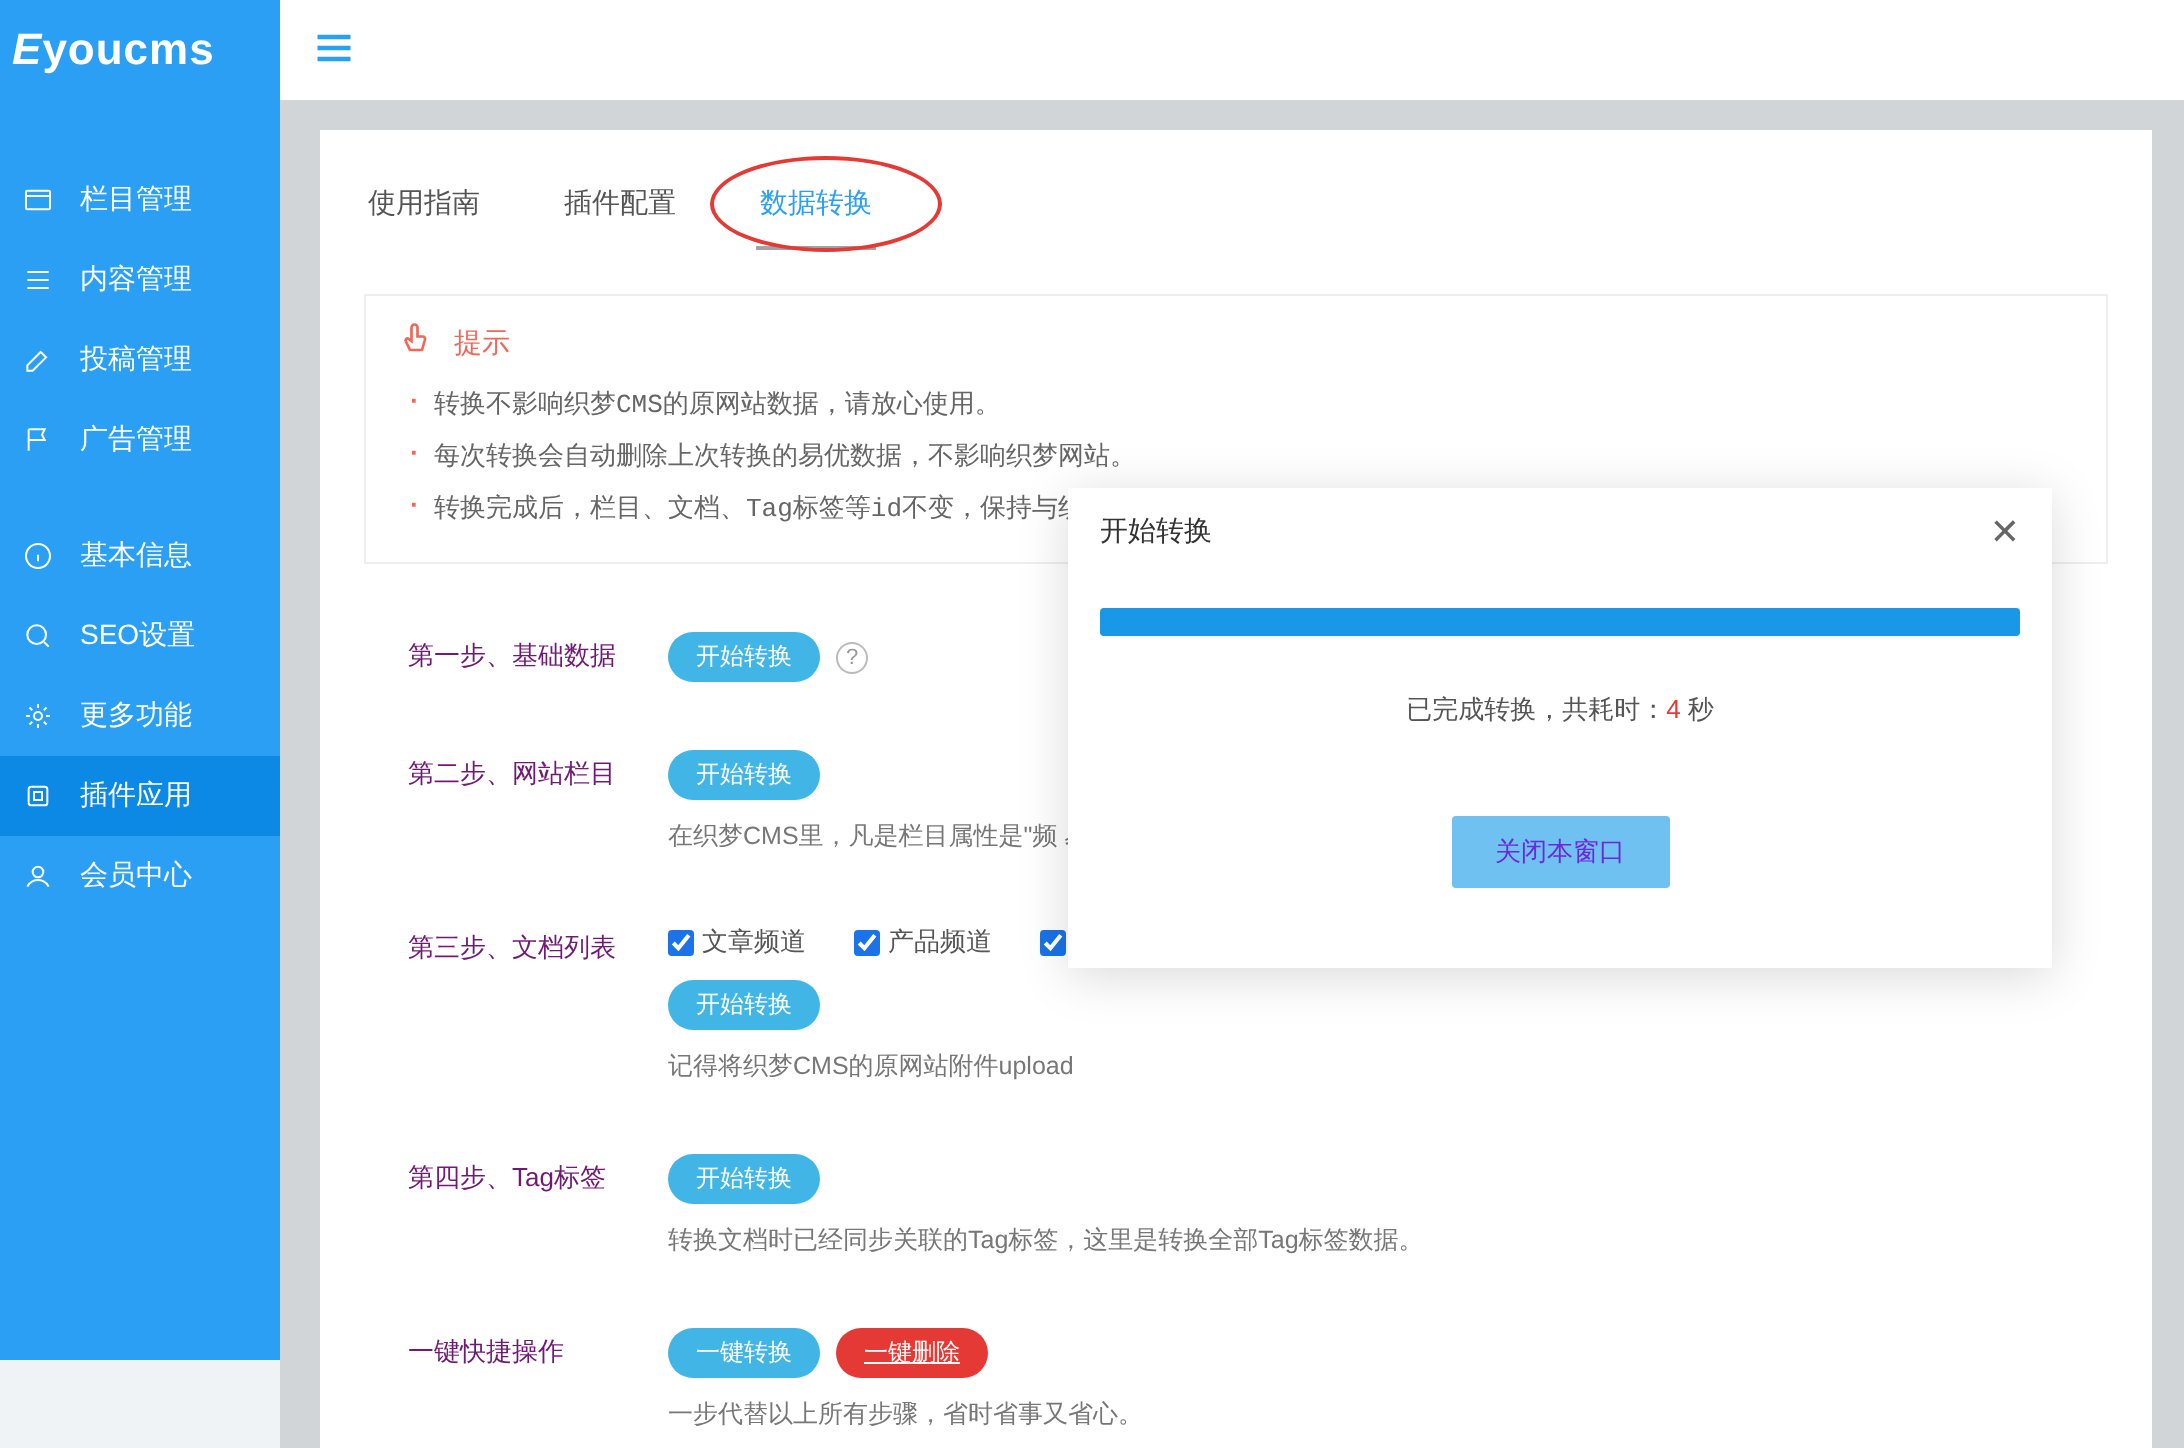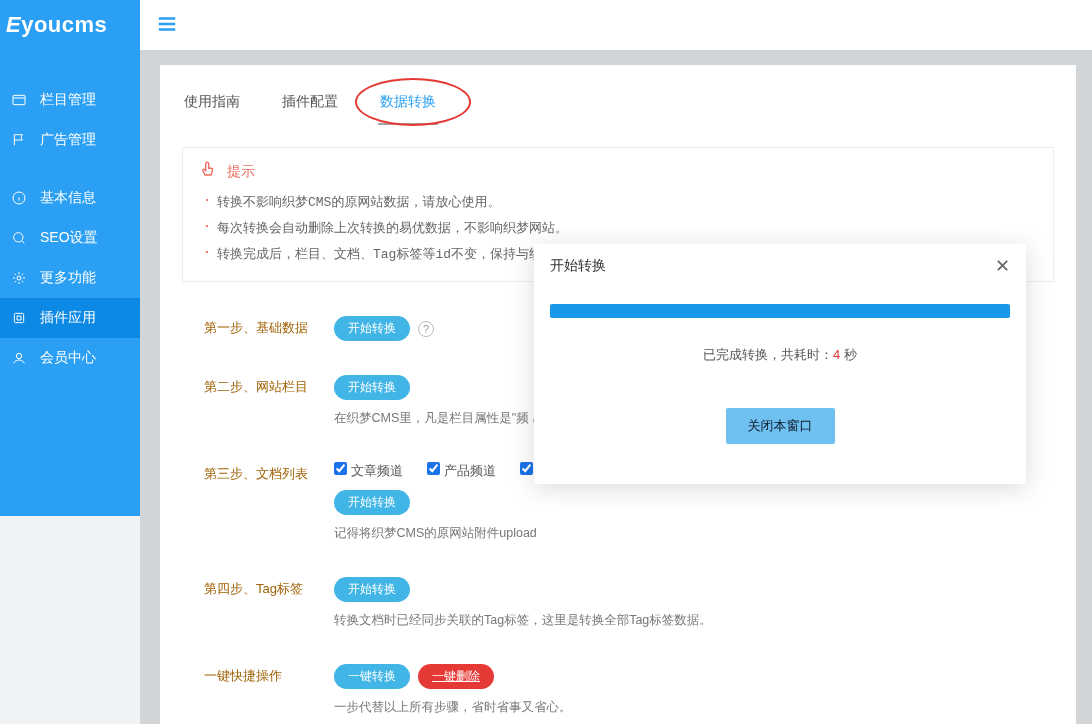--- a/index.html
+++ b/index.html
@@ -1,19 +1,19 @@
 <!DOCTYPE html>
 <html><head>
 <meta charset="utf-8">
 <style>
 * { margin: 0; padding: 0; box-sizing: border-box; }
 body { font-family: "Microsoft YaHei", Arial, sans-serif; font-size: 13px; color: #333; background: #f0f3f6; width: 1092px; height: 724px; overflow: hidden; position: relative; }
 
 
-.sidebar { position: absolute; left: 0; top: 0; width: 140px; height: 516px; background: #2b9ff3; color: #fff; }
+.sidebar { position: absolute; left: 0; top: 0; width: 140px; height: 680px; background: #2b9ff3; color: #fff; }
 .logo { height: 50px; display: flex; align-items: center; padding-left: 6px; }
 .logo-text { font-size: 22px; font-weight: 600; letter-spacing: 0.5px; }
 .logo-text .e { font-style: italic; color: #fff; font-weight: 700; }
 .sidebar-menu { margin-top: 30px; }
 .sidebar-item { display: flex; align-items: flex-end; padding: 11px 0 11px 10px; cursor: pointer; font-size: 14px; }
 .sidebar-item .icon { width: 18px; height: 18px; margin-right: 12px; display: inline-flex; align-items: center; justify-content: center; }
 .sidebar-item .icon svg { width: 16px; height: 16px; stroke: #fff; fill: none; stroke-width: 1.5; }
 .sidebar-item.active { background: #0c88e5; }
 .sidebar-gap { height: 18px; }
 
@@ -35,59 +35,75 @@
 .tips-header .pointer-icon { color: #f0685a; margin-right: 10px; }
 .tips-header .pointer-icon svg { width: 18px; height: 18px; }
 .tips-title { color: #f0685a; font-size: 14px; }
 .tips-list { list-style: none; font-family: Liberation Mono, monospace; }
 .tips-list li { color: #666; padding: 4px 0 4px 18px; position: relative; font-size: 13px; }
 .tips-list li::before { content: "·"; position: absolute; left: 4px; color: #f0685a; font-weight: bold; }
 
 
 .steps { padding: 18px 22px; }
 .step-row { display: flex; align-items: flex-start; padding: 16px 0 18px 22px; }
-.step-label { width: 130px; color: #a16207; font-size: 13px; padding-top: 3px; }
+.step-label { width: 130px; color: #701a75; font-size: 13px; padding-top: 3px; }
 .step-body { flex: 1; }
 .step-btns { display: flex; align-items: center; gap: 8px; }
 .btn-pill { background: #41b6e6; color: #fff; border: none; border-radius: 14px; padding: 4px 14px; font-size: 12px; cursor: pointer; }
 .btn-pill.red { background: #e53935; text-decoration: underline; }
 .help-icon { color: #999; border: 1px solid #bbb; border-radius: 50%; width: 16px; height: 16px; display: inline-flex; align-items: center; justify-content: center; font-size: 11px; cursor: pointer; }
 .step-desc { color: #777; font-size: 12.5px; margin-top: 8px; line-height: 1.6; }
-.checkbox-label { display: inline-flex; align-items: flex-start; margin-right: 16px; color: #555; font-size: 13px; }
+.checkbox-label { display: inline-flex; align-items: center; margin-right: 16px; color: #555; font-size: 13px; }
 .checkbox-label input { margin-right: 4px; accent-color: #1a73e8; }
 
 
 .overlay { position: absolute; left: 140px; top: 50px; right: 0; bottom: 0; background: rgba(0,0,0,0.12); }
 .modal { position: absolute; left: 534px; top: 244px; width: 492px; background: #fff; box-shadow: 0 4px 24px rgba(0,0,0,0.15); }
 .modal-header { height: 44px; display: flex; align-items: center; justify-content: space-between; padding: 0 16px; }
 .modal-title { font-size: 14px; color: #333; }
 .modal-close { color: #666; cursor: pointer; font-size: 18px; line-height: 1; }
 .modal-body { padding: 16px; }
 .progress { height: 14px; background: #1a98e8; border-radius: 2px; }
 .result { text-align: center; margin-top: 28px; color: #555; font-size: 13px; }
 .result .seconds { color: #e53935; }
 .modal-footer { text-align: center; padding: 28px 0 40px 0; }
-.btn-close { background: #6ec1f0; color: #0f172a; border: none; padding: 9px 22px; font-size: 13px; cursor: pointer; border-radius: 2px; }
+.btn-close { background: #6ec1f0; color: #6d28d9; border: none; padding: 9px 22px; font-size: 13px; cursor: pointer; border-radius: 2px; }
 </style>
 </head>
 <body>
 
 <div class="sidebar">
   <div class="logo">
     <span class="logo-text"><span class="e">E</span>youcms</span>
   </div>
   <div class="sidebar-menu">
     <div class="sidebar-item">
       <span class="icon">
           <svg viewBox="0 0 24 24">
             <rect x="3" y="5" width="18" height="14" rx="1"></rect>
             <path d="M3 9h18"></path>
           </svg>
         </span>
       <span>栏目管理</span>
+    </div>
+    <div class="sidebar-item">
+      <span class="icon">
+          <svg viewBox="0 0 24 24">
+            <path d="M4 6h16M4 12h16M4 18h16"></path>
+          </svg>
+        </span>
+      <span>内容管理</span>
+    </div>
+    <div class="sidebar-item">
+      <span class="icon">
+          <svg viewBox="0 0 24 24">
+            <path d="M4 20h4l10-10-4-4L4 16v4z"></path>
+          </svg>
+        </span>
+      <span>投稿管理</span>
     </div>
     <div class="sidebar-item">
       <span class="icon">
           <svg viewBox="0 0 24 24">
             <path d="M5 4v16M5 4h12l-2 4 2 4H5"></path>
           </svg>
         </span>
       <span>广告管理</span>
     </div>
     <div class="sidebar-gap"></div>

